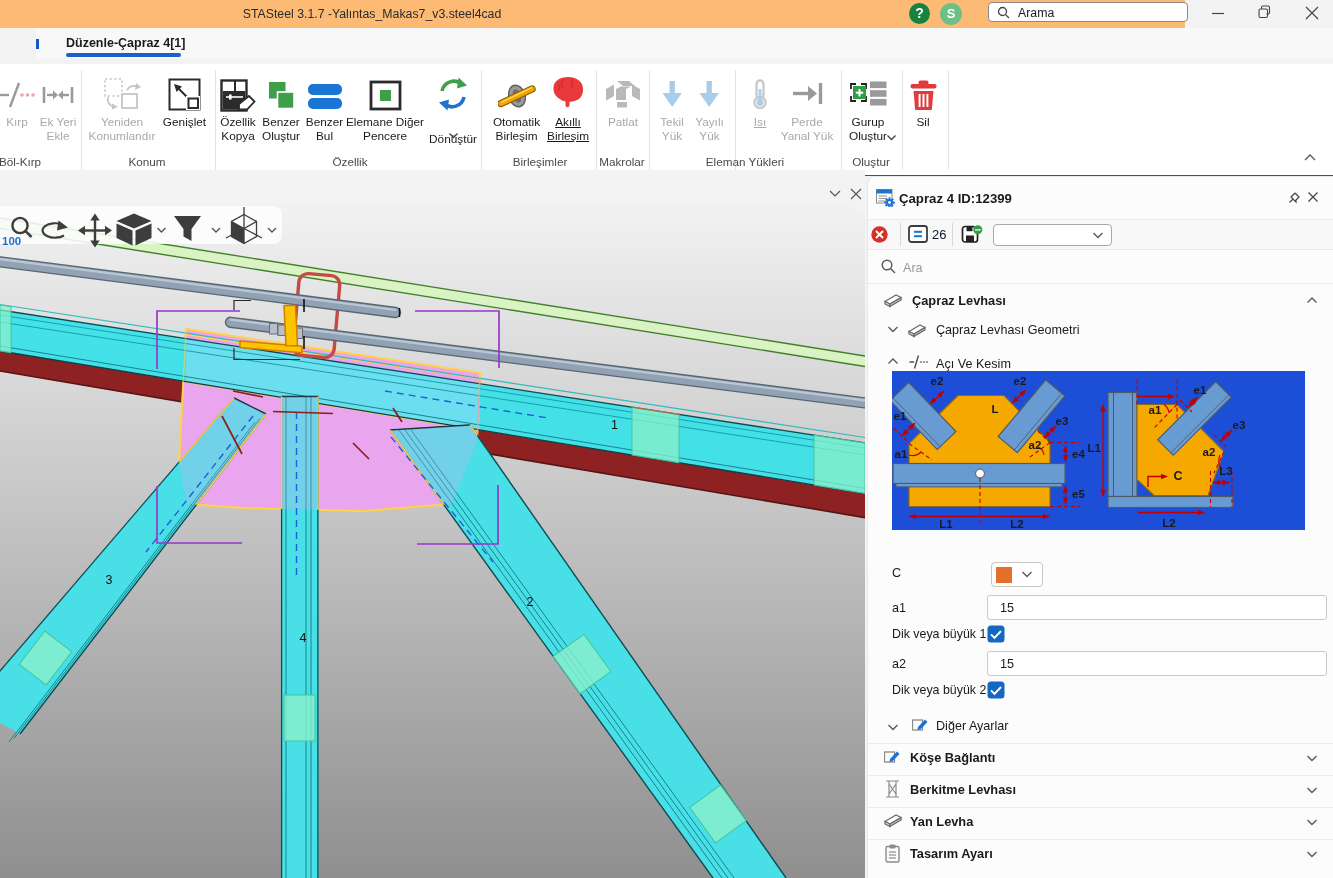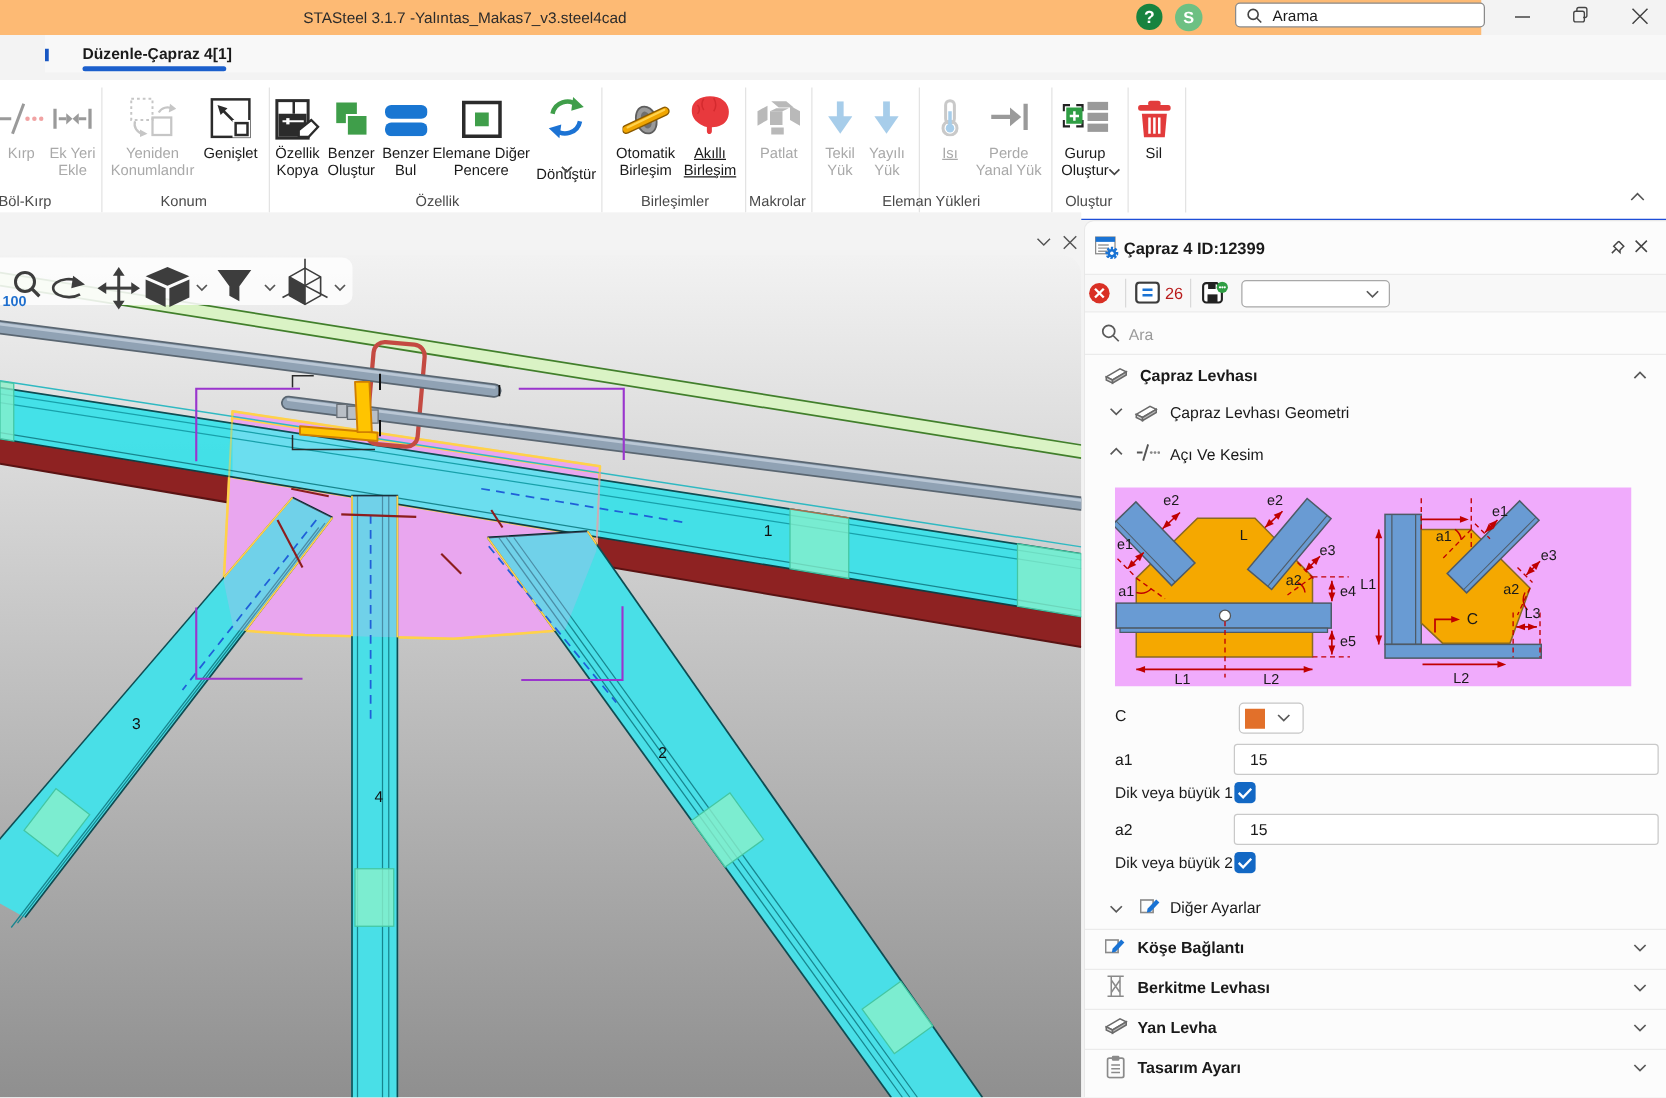--- a/index.html
+++ b/index.html
@@ -451,21 +451,21 @@
       <path d="M5,5 L12,12 M12,5 L5,12" stroke="#fff" stroke-width="1.9"></path>
     </svg>
 <div style="position:absolute;left:32px;top:46px;width:1px;height:23px;background:#d9d9d9;"></div>
 <svg style="position:absolute;left:40px;top:48px;" width="20" height="18" viewBox="0 0 20 18">
       <rect x="1" y="1" width="18" height="16" rx="2.5" fill="#fff" stroke="#3c3c3c" stroke-width="1.8"></rect>
       <g stroke="#1a73d4" stroke-width="2">
         <line x1="6" y1="6.8" x2="14" y2="6.8"></line>
         <line x1="6" y1="11.2" x2="14" y2="11.2"></line>
       </g>
     </svg>
-<div style="position:absolute;left:64px;top:50px;font-size:13px;color:#b91c1c;white-space:nowrap;">26</div>
+<div style="position:absolute;left:64px;top:50px;font-size:13px;color:#0f172a;white-space:nowrap;">26</div>
 <div style="position:absolute;left:84px;top:46px;width:1px;height:23px;background:#d9d9d9;"></div>
 <svg style="position:absolute;left:93px;top:48px;" width="22" height="19" viewBox="0 0 22 19">
       <path d="M1.5,4 a2.5,2.5 0 0 1 2.5,-2.5 L12.5,1.5 L16.5,5.5 L16.5,14.5 a2.5,2.5 0 0 1 -2.5,2.5 L4,17 a2.5,2.5 0 0 1 -2.5,-2.5 Z" fill="#fff" stroke="#222" stroke-width="1.7"></path>
       <rect x="5" y="10.5" width="8" height="6.5" fill="#222"></rect>
       <rect x="5.5" y="1.8" width="6" height="4.4" fill="#222"></rect>
       <circle cx="16.8" cy="4.8" r="4.5" fill="#2f9e44"></circle>
       <circle cx="15" cy="4.8" r="0.9" fill="#fff"></circle>
       <circle cx="16.9" cy="4.8" r="0.9" fill="#fff"></circle>
       <circle cx="18.8" cy="4.8" r="0.9" fill="#fff"></circle>
     </svg>
@@ -502,21 +502,21 @@
       <path d="M1.5,6.5 L6,2 L10.5,6.5" fill="none" stroke="#5a5a5a" stroke-width="1.4"></path>
     </svg>
 <svg style="position:absolute;left:41px;top:178px;" width="19" height="14" viewBox="0 0 19 14">
       <line x1="0.5" y1="7" x2="5" y2="7" stroke="#555" stroke-width="1.5"></line>
       <line x1="9.5" y1="0.5" x2="5.5" y2="13.5" stroke="#555" stroke-width="1.5"></line>
       <circle cx="12" cy="7" r="1.1" fill="#888"></circle>
       <circle cx="15" cy="7" r="1.1" fill="#888"></circle>
       <circle cx="18" cy="7" r="1.1" fill="#888"></circle>
     </svg>
 <div style="position:absolute;left:68px;top:180px;font-size:12.6px;color:#1a1a1a;white-space:nowrap;">Açı Ve Kesim</div>
-<div style="position:absolute;left:24px;top:213px;width:413px;height:159px;background:#f0abfc;" id="diag">
+<div style="position:absolute;left:24px;top:194px;width:413px;height:159px;background:#1d4ed8;font-weight:bold;" id="diag">
       <svg width="413" height="159" viewBox="0 0 413 159" style="position:absolute;left:0;top:0;">
 <polygon points="66,24.5 112,24.5 158,71.5 158,135.5 17,135.5 17,72.5" fill="#f5a800" stroke="#8a6a20" stroke-width="1.2"></polygon>
 <g transform="translate(31,45) rotate(46)">
           <rect x="-34" y="-13" width="68" height="26" fill="#699bd3" stroke="#4e5a66" stroke-width="1.2"></rect>
           <line x1="-34" y1="9" x2="34" y2="9" stroke="#4e5a66" stroke-width="0.8"></line>
         </g>
 <g transform="translate(139.5,45.2) rotate(-50)">
           <rect x="-37" y="-12.5" width="74" height="25" fill="#699bd3" stroke="#4e5a66" stroke-width="1.2"></rect>
           <line x1="-37" y1="8.5" x2="37" y2="8.5" stroke="#4e5a66" stroke-width="0.8"></line>
         </g>

